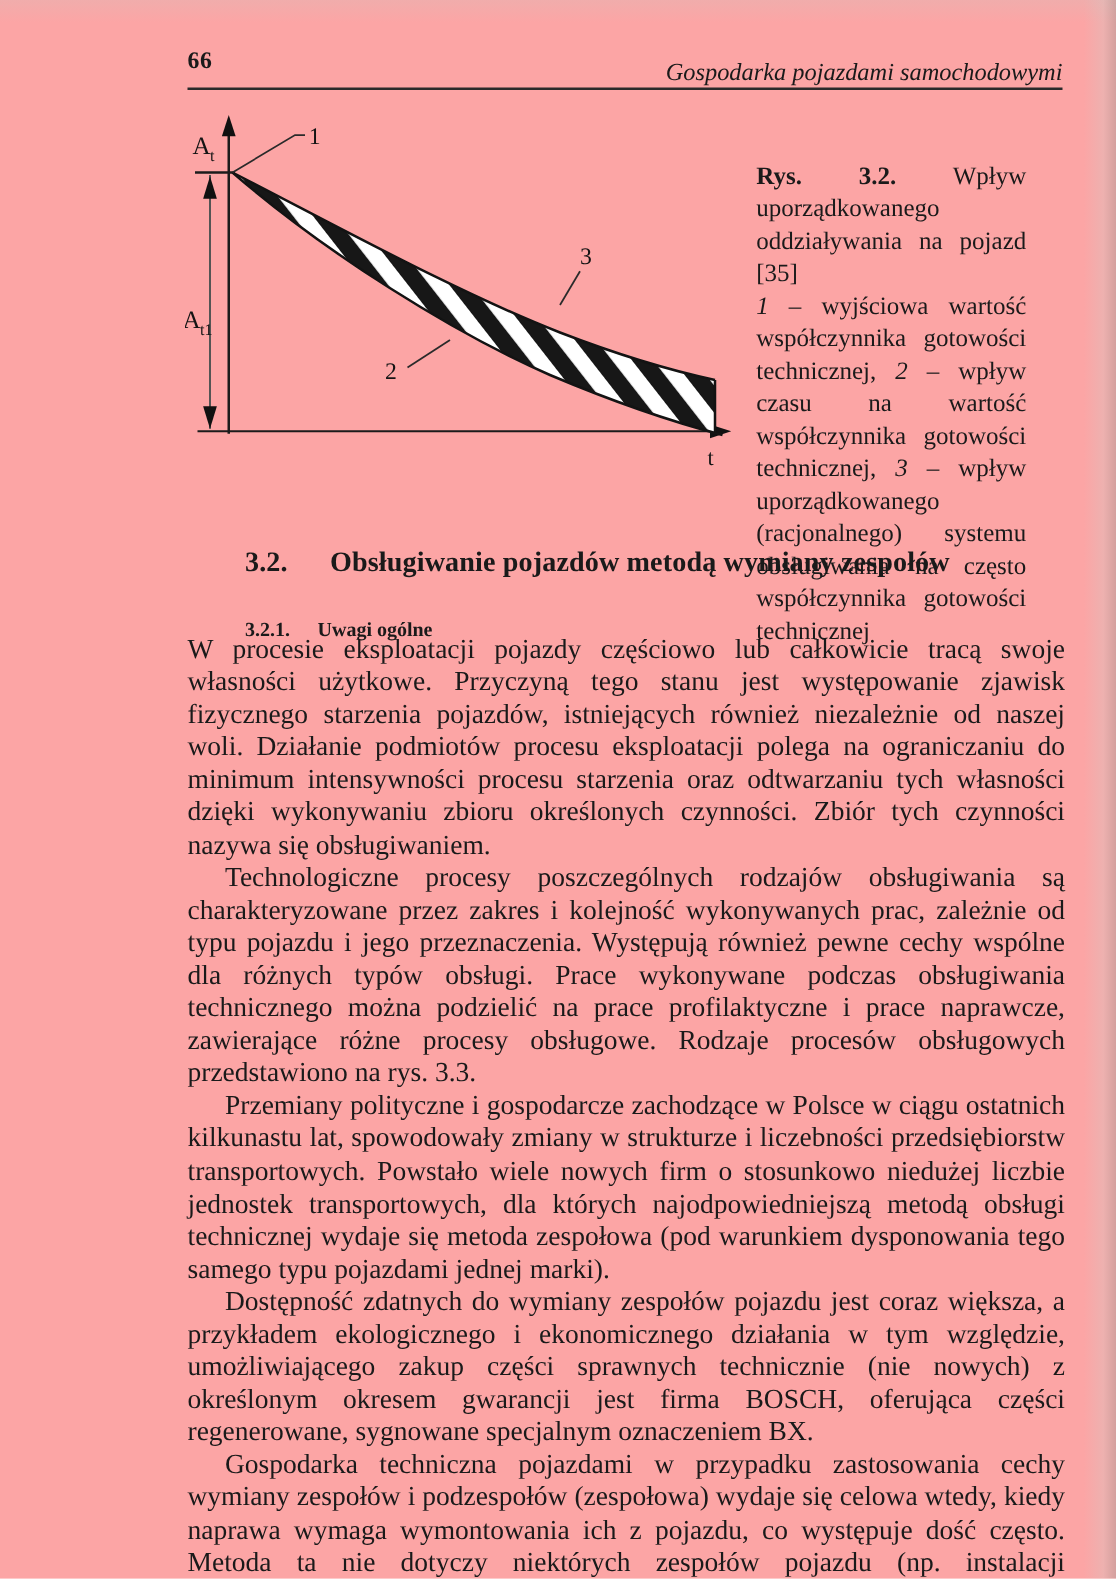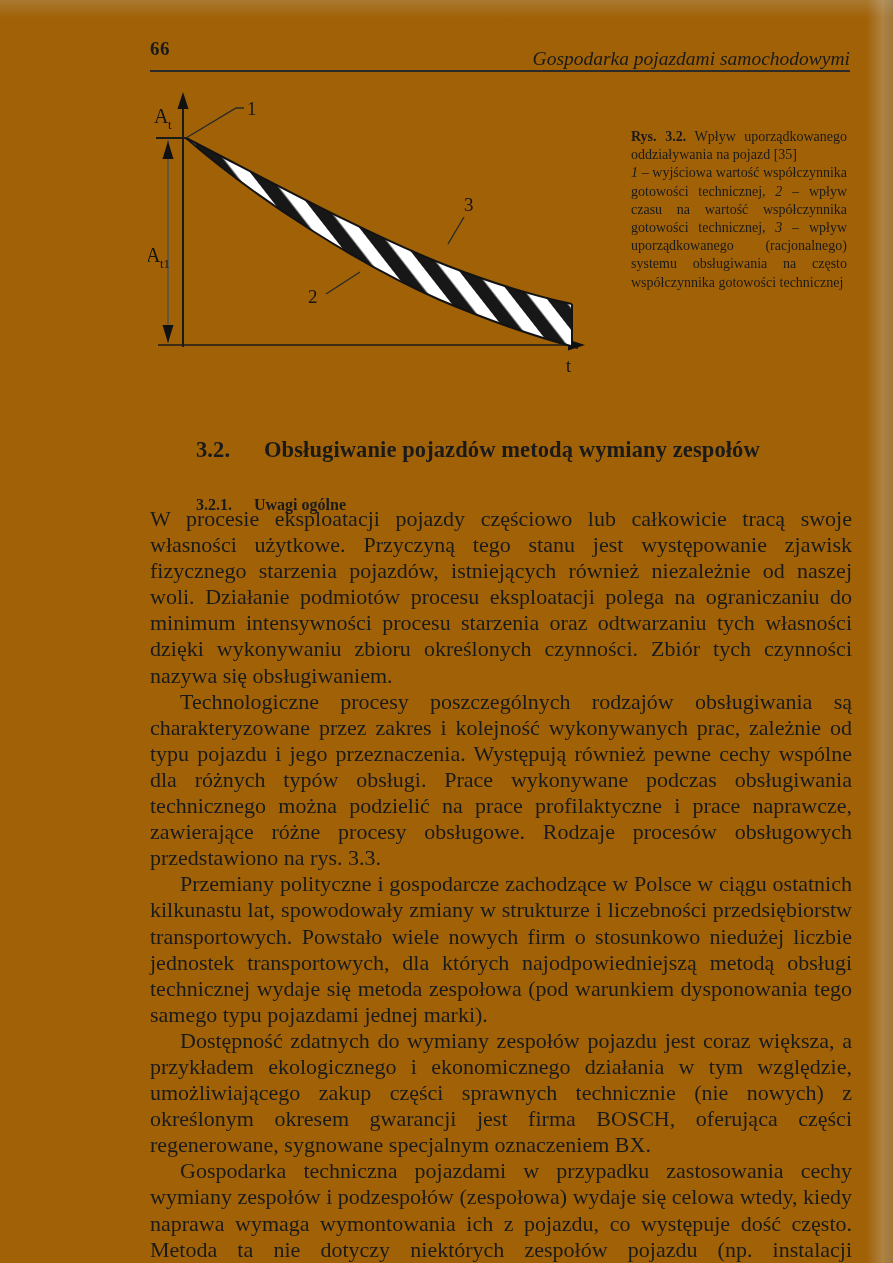--- a/index.html
+++ b/index.html
@@ -8,21 +8,21 @@
     background: #ffffff;
   }
   body {
     font-family: "Liberation Serif", "DejaVu Serif", serif;
     color: #1a1a1a;
   }
   #page {
     position: relative;
     width: 893px;
     height: 1263px;
-    background: #a16207;
+    background: #fca5a5;
     overflow: hidden;
   }
   
   #scan-edge {
     position: absolute;
     top: 0;
     right: 0;
     width: 26px;
     height: 1263px;
     background: linear-gradient(to right, rgba(255,255,255,0) 0%, rgba(205,205,200,0.30) 60%, rgba(150,150,145,0.40) 100%);
@@ -75,24 +75,24 @@
     left: 148px;
     top: 84px;
     width: 445px;
     height: 290px;
   }
   #figure svg { display: block; }
 
   
   #caption {
     position: absolute;
-    left: 631px;
+    left: 605px;
     top: 128px;
     width: 216px;
-    font-size: 14px;
+    font-size: 20px;
     line-height: 1.30;
     text-align: justify;
   }
   #caption .cap-head { font-weight: bold; }
   #caption .num { font-style: italic; }
 
   
   .h-sec {
     position: absolute;
     left: 150px;

